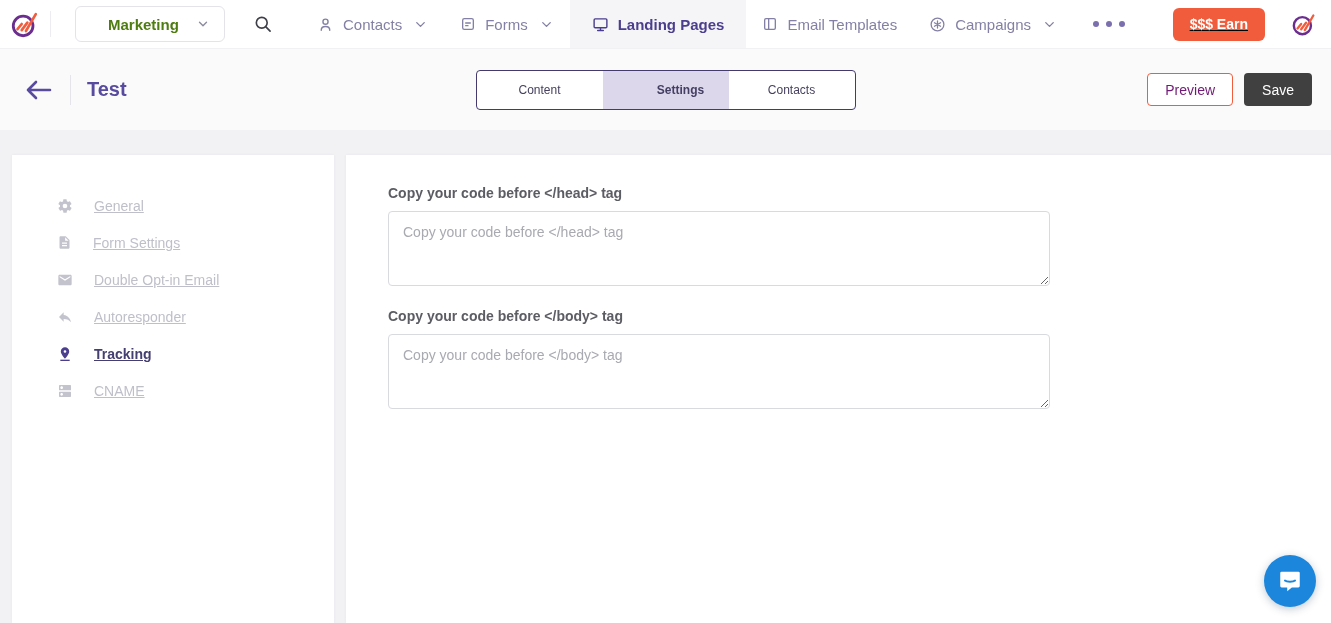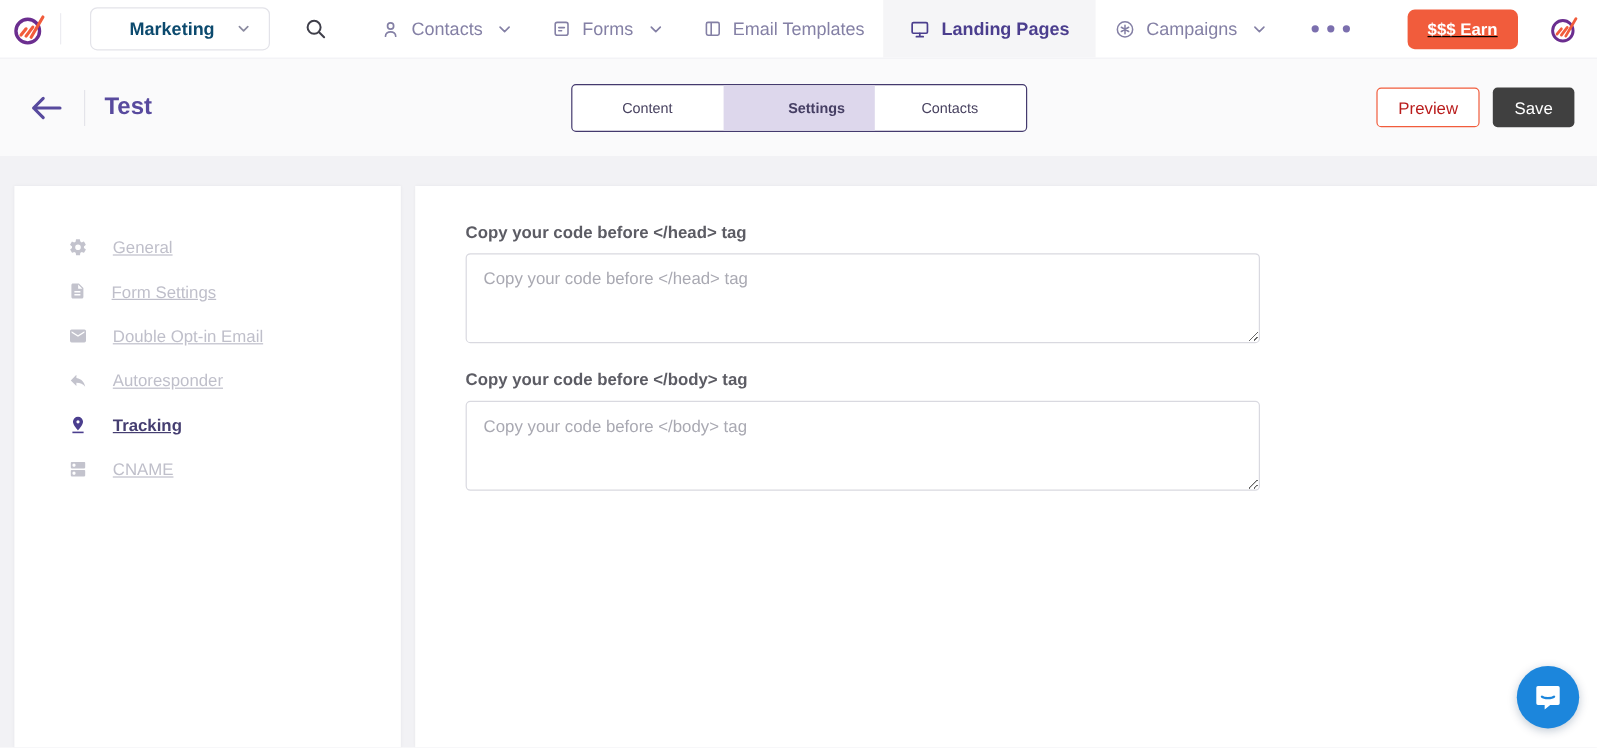--- a/index.html
+++ b/index.html
@@ -15,21 +15,21 @@
     height:49px; background:#ffffff; display:flex; align-items:center;
     border-bottom:1px solid #f1f1f4; position:relative; z-index:5;
   }
   .logo-wrap { width:50px; display:flex; justify-content:center; align-items:center; }
   .nav-divider { width:1px; height:26px; background:#ececf1; }
   .app-dropdown {
     margin-left:24px; width:150px; height:36px; border:1px solid #e3e3e9; border-radius:6px;
     background:#fff; display:flex; align-items:center; justify-content:space-between;
     padding:0 14px 0 32px; cursor:pointer;
   }
-  .app-dropdown .app-label { font-size:15px; font-weight:bold; color:#0c4a6e; }
+  .app-dropdown .app-label { font-size:15px; font-weight:bold; color:#4d7c0f; }
   .search-btn { margin-left:28px; display:flex; align-items:center; }
   .nav-items { display:flex; align-items:center; height:100%; margin-left:28px; }
   .nav-item {
     display:flex; align-items:center; gap:9px; height:100%; padding:0 16px;
     color:#8480a5; font-size:15px; font-weight:500; cursor:pointer; white-space:nowrap;
   }
   .nav-item.active { background:#f5f5f7; color:#4b3e8e; font-weight:bold; padding:0 22px; }
   .nav-item .chev { margin-left:2px; }
   .ellipsis { display:flex; gap:7px; margin-left:14px; padding:6px; cursor:pointer; }
   .ellipsis i { width:6px; height:6px; border-radius:50%; background:#7b6fae; }
@@ -54,21 +54,21 @@
     position:absolute; left:50%; top:50%; transform:translate(-50%,-50%);
     display:flex; border:1px solid #443a6e; border-radius:4px; overflow:hidden; background:#fff;
   }
   .tab {
     width:126px; height:38px; display:flex; align-items:center; justify-content:center;
     font-size:12px; font-weight:500; color:#47415f; cursor:pointer; background:transparent;
   }
   .tab.active { background:#ddd7ec; font-weight:bold; color:#453e63;padding-left:30px; }
   .ph-right { margin-left:auto; display:flex; gap:11px; padding-right:19px; }
   .preview-btn {
-    background:#fff; border:1px solid #f15c3c; color:#b91c1c; font-size:14px;
+    background:#fff; border:1px solid #f15c3c; color:#701a75; font-size:14px;
     border-radius:4px; height:33px; padding:0 17px; cursor:pointer;
     font-family:"Liberation Sans", sans-serif;
   }
   .save-btn {
     background:#404040; border:none; color:#fff; font-size:14px;
     border-radius:4px; height:33px; padding:0 18px; cursor:pointer;
     font-family:"Liberation Sans", sans-serif;
   }
 
   
@@ -148,33 +148,33 @@
     <div class="nav-item">
       <svg width="16" height="16" viewBox="0 0 24 24">
         <rect x="4" y="4" width="16" height="16" rx="2.5" fill="none" stroke="#8480a5" stroke-width="2"></rect>
         <path d="M8.5 10.5h7M8.5 14.5h3.5" stroke="#8480a5" stroke-width="2" stroke-linecap="round"></path>
       </svg>
       <span>Forms</span>
       <svg class="chev" width="15" height="15" viewBox="0 0 24 24">
         <path d="M6 9l6 6 6-6" fill="none" stroke="#8480a5" stroke-width="2.2" stroke-linecap="round" stroke-linejoin="round"></path>
       </svg>
     </div>
-    <div class="nav-item">
-      <svg width="16" height="16" viewBox="0 0 24 24">
-        <rect x="4" y="4" width="16" height="16" rx="2" fill="none" stroke="#8480a5" stroke-width="2"></rect>
-        <path d="M10 4v16" stroke="#8480a5" stroke-width="2"></path>
-      </svg>
-      <span>Email Templates</span>
-    </div>
     <div class="nav-item active">
       <svg width="17" height="17" viewBox="0 0 24 24">
         <rect x="3" y="4" width="18" height="12.5" rx="1.5" fill="none" stroke="#4b3e8e" stroke-width="2"></rect>
         <path d="M12 16.5v3M8 20.5h8" stroke="#4b3e8e" stroke-width="2" stroke-linecap="round"></path>
       </svg>
       <span>Landing Pages</span>
+    </div>
+    <div class="nav-item">
+      <svg width="16" height="16" viewBox="0 0 24 24">
+        <rect x="4" y="4" width="16" height="16" rx="2" fill="none" stroke="#8480a5" stroke-width="2"></rect>
+        <path d="M10 4v16" stroke="#8480a5" stroke-width="2"></path>
+      </svg>
+      <span>Email Templates</span>
     </div>
     <div class="nav-item">
       <svg width="17" height="17" viewBox="0 0 24 24">
         <circle cx="12" cy="12" r="9" fill="none" stroke="#8480a5" stroke-width="1.8"></circle>
         <path d="M12 7v10M7.7 9.5l8.6 5M16.3 9.5l-8.6 5" stroke="#8480a5" stroke-width="1.8" stroke-linecap="round"></path>
       </svg>
       <span>Campaigns</span>
       <svg class="chev" width="15" height="15" viewBox="0 0 24 24">
         <path d="M6 9l6 6 6-6" fill="none" stroke="#8480a5" stroke-width="2.2" stroke-linecap="round" stroke-linejoin="round"></path>
       </svg>

